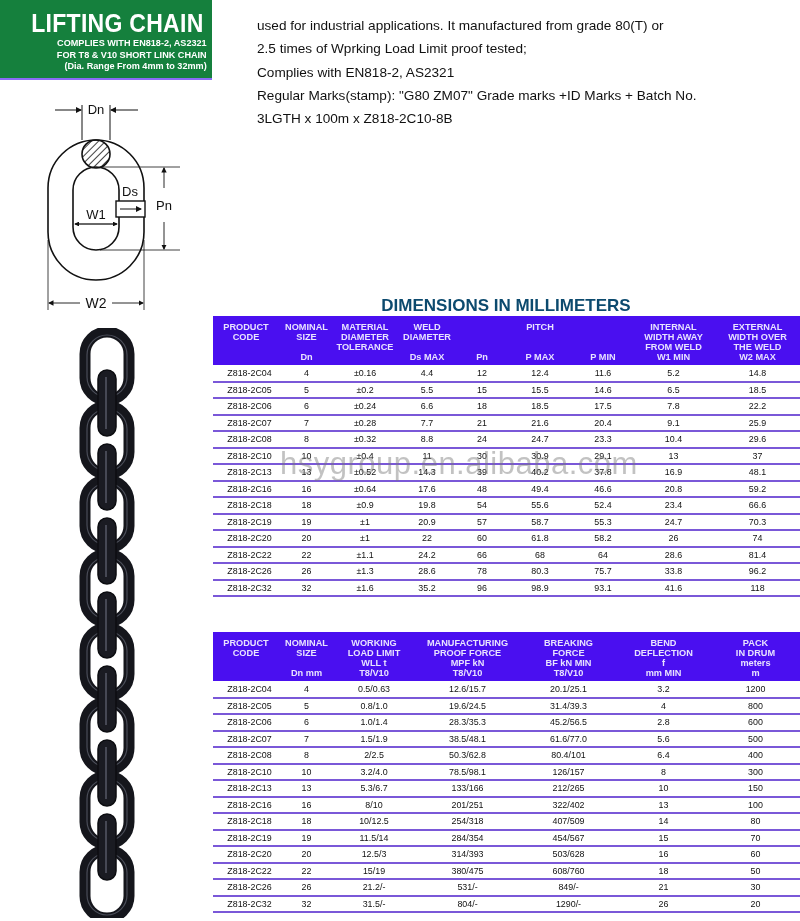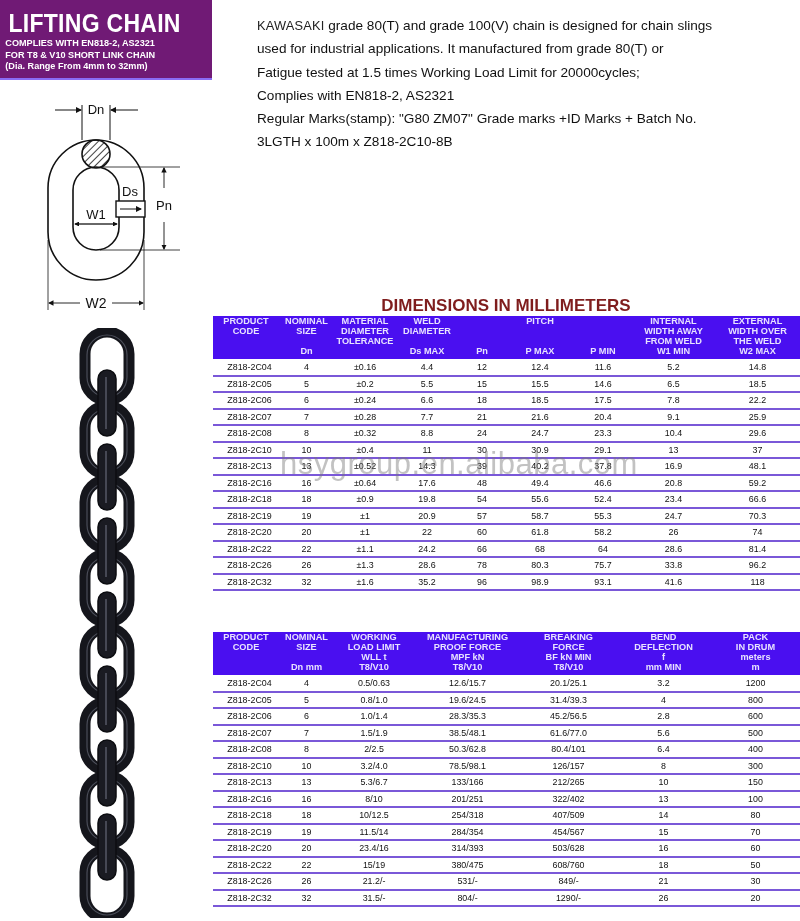--- a/index.html
+++ b/index.html
@@ -2,21 +2,21 @@
 <html><head>
 <meta charset="utf-8">
 <style>
   * { box-sizing: border-box; margin: 0; padding: 0; }
   html, body { width: 800px; height: 921px; background: #ffffff; overflow: hidden; }
   body { position: relative; font-family: "Liberation Sans", sans-serif; color: #111; }
 
   
   .banner {
     position: absolute; left: 0; top: 0; width: 212px; height: 80px;
-    background: #701a75; color: #fff; text-align: left;
+    background: #15803d; color: #fff; text-align: right;
     border-bottom: 2px solid #8a6cf5;
   }
   .banner .title {
     font-weight: bold; font-size: 25px; letter-spacing: 0.3px;
     margin-top: 9px; line-height: 28px;
     transform: scaleX(0.92); transform-origin: center;
   }
   .banner .sub {
     font-weight: bold; font-size: 9.6px; line-height: 11.5px;
     transform: scaleX(0.95);
@@ -32,31 +32,31 @@
 
   
   .diagram { position: absolute; left: 40px; top: 100px; width: 170px; height: 215px; }
 
   
   .chain { position: absolute; left: 68px; top: 328px; width: 110px; height: 590px; }
 
   
   .table-title {
     position: absolute; left: 212px; width: 588px; text-align: center;
-    font-weight: bold; font-size: 17px; color: #7f1d1d;
+    font-weight: bold; font-size: 17px; color: #0c4a6e;
   }
   table.spec {
     position: absolute; left: 213px; width: 587px;
     border-collapse: collapse; table-layout: fixed;
     font-size: 8.9px;
   }
   table.spec thead th {
     background: #4a0ff0; color: #e8e2ff; font-weight: bold;
     font-size: 9.2px; line-height: 10px; vertical-align: top;
-    padding-bottom: 0; text-align: center;
+    padding-top: 6px; padding-bottom: 0; text-align: center;
   }
   table.spec thead tr.units th { padding-top: 0; padding-bottom: 3px; vertical-align: bottom; }
   table.spec tbody td {
     height: 16.5px; text-align: center; color: #111;
     border-bottom: 2px solid #7a58d8;
     font-size: 8.9px; padding: 0;
   }
   table.spec tbody td.code { text-align: center; padding-left: 7px; }
 
   .watermark {
@@ -68,23 +68,22 @@
 <body>
 
 <div class="banner">
   <div class="title">LIFTING CHAIN</div>
   <div class="sub">COMPLIES WITH EN818-2, AS2321</div>
   <div class="sub">FOR T8 &amp; V10 SHORT LINK CHAIN</div>
   <div class="sub">(Dia. Range From 4mm to 32mm)</div>
 </div>
 
 <div class="desc">
-  <p><span class="brand">KAWASAKI</span><span> grade 80(T) and grade 100(V) chain is designed for chain slings</span></p>
   <p>used for industrial applications. It manufactured from grade 80(T) or</p>
-  <p>Fatigue tested at 1.5 times Working Load Limit for 20000cycles;</p>
+  <p>2.5 times of Wprking Load Limit proof tested;</p>
   <p>Complies with EN818-2, AS2321</p>
   <p>Regular Marks(stamp): "G80 ZM07" Grade marks +ID Marks + Batch No.</p>
   <p>3LGTH x 100m x Z818-2C10-8B</p>
 </div>
 
 <svg class="diagram" viewBox="0 0 170 215">
   <defs>
     <pattern id="hatch" width="5" height="5" patternUnits="userSpaceOnUse" patternTransform="rotate(45)">
       <line x1="0" y1="0" x2="0" y2="5" stroke="#111" stroke-width="1.6"></line>
     </pattern>
@@ -540,21 +539,21 @@
         <td>19</td>
         <td>11.5/14</td>
         <td>284/354</td>
         <td>454/567</td>
         <td>15</td>
         <td>70</td>
       </tr>
       <tr>
         <td class="code">Z818-2C20</td>
         <td>20</td>
-        <td>23.4/16</td>
+        <td>12.5/3</td>
         <td>314/393</td>
         <td>503/628</td>
         <td>16</td>
         <td>60</td>
       </tr>
       <tr>
         <td class="code">Z818-2C22</td>
         <td>22</td>
         <td>15/19</td>
         <td>380/475</td>

